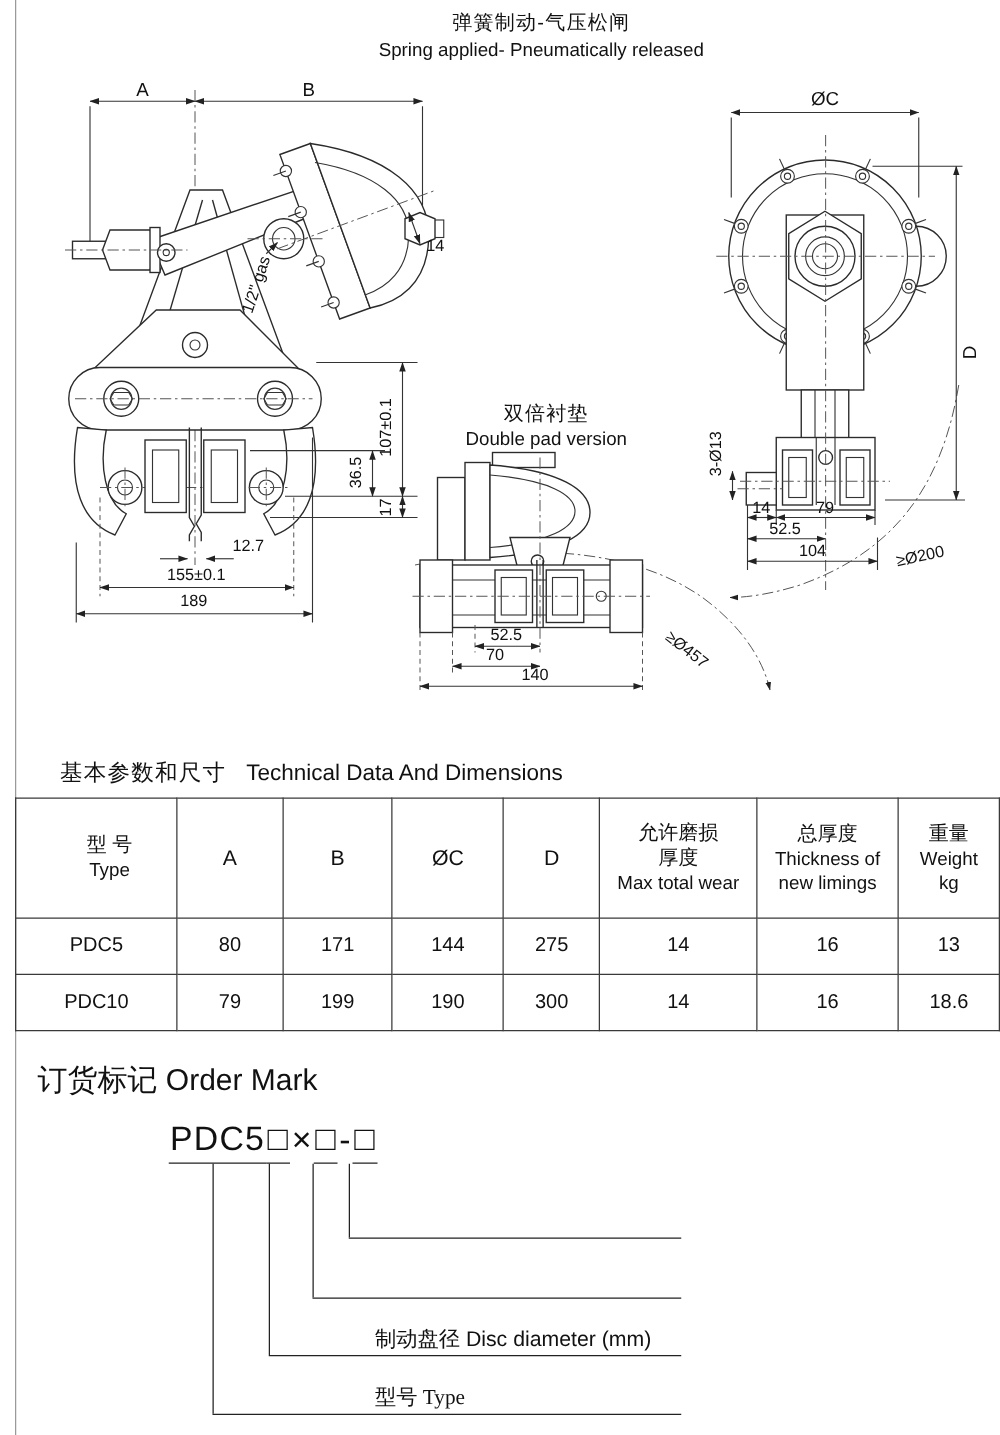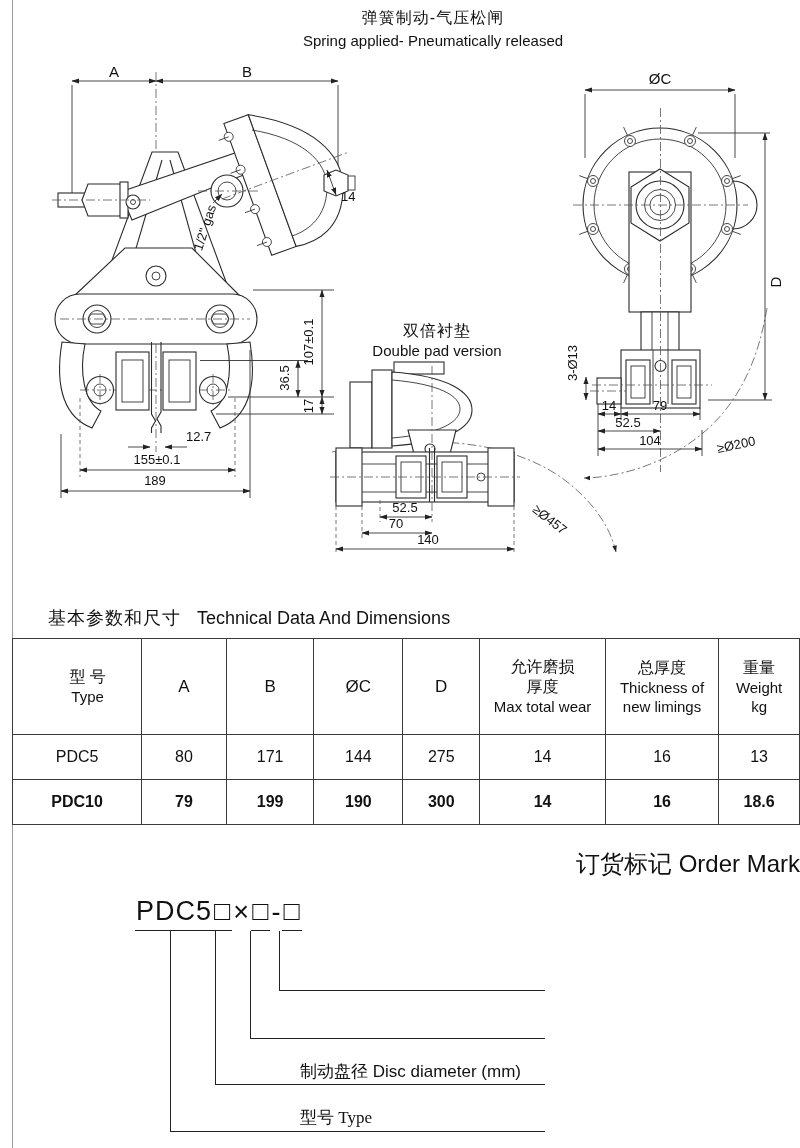--- a/index.html
+++ b/index.html
@@ -29,21 +29,21 @@
   #section-heading{left:48px;top:606px;font-size:18px;}
   #section-heading .zh{letter-spacing:1px;margin-right:16px;}
   
   #spec-table{left:12px;top:638px;border-collapse:collapse;table-layout:fixed;}
   #spec-table td{border:1px solid #3a3a3a;text-align:center;vertical-align:middle;padding:0;}
   #spec-table .hz{font-size:16px;line-height:20px;}
   #spec-table .he{font-size:15px;line-height:19px;}
   #spec-table .hl{font-size:17px;}
   #spec-table .val{font-size:16px;}
   
-  #order-title{left:0;right:0;top:848px;text-align:right;font-size:24px;}
+  #order-title{left:0;right:0;top:848px;text-align:left;font-size:24px;padding-left:30px;}
   #order-code{left:135px;top:896px;font-size:27px;letter-spacing:1px;display:flex;align-items:flex-end;}
   #order-code .seg{display:inline-block;padding:0 1px 3px 1px;}
   #order-code .u{border-bottom:1.5px solid #222;}
   .vline{width:0;border-left:1px solid #222;}
   .olabel{font-size:17px;white-space:nowrap;}
   .uline{height:0;border-top:1px solid #222;}
 </style>
 </head>
 <body>
 
@@ -337,21 +337,21 @@
       <tr style="height:45px;">
         <td class="val">PDC5</td>
         <td class="val">80</td>
         <td class="val">171</td>
         <td class="val">144</td>
         <td class="val">275</td>
         <td class="val">14</td>
         <td class="val">16</td>
         <td class="val">13</td>
       </tr>
-      <tr style="height:45px;font-weight:bold;">
+      <tr style="height:45px;">
         <td class="val">PDC10</td>
         <td class="val">79</td>
         <td class="val">199</td>
         <td class="val">190</td>
         <td class="val">300</td>
         <td class="val">14</td>
         <td class="val">16</td>
         <td class="val">18.6</td>
       </tr>
     </tbody>

